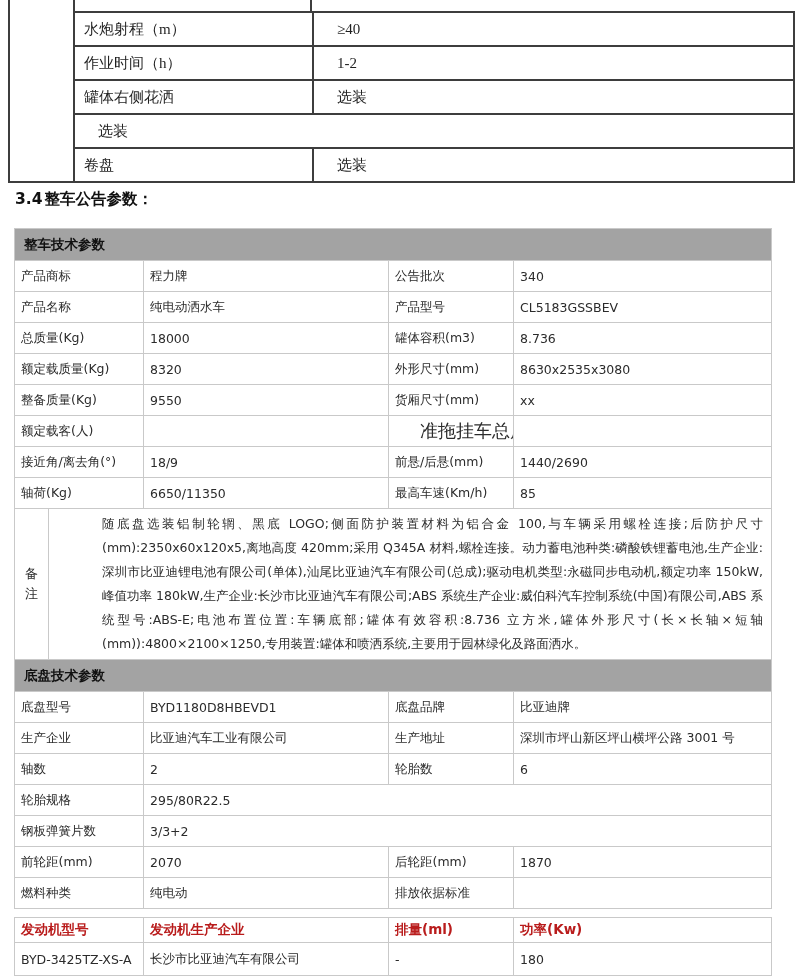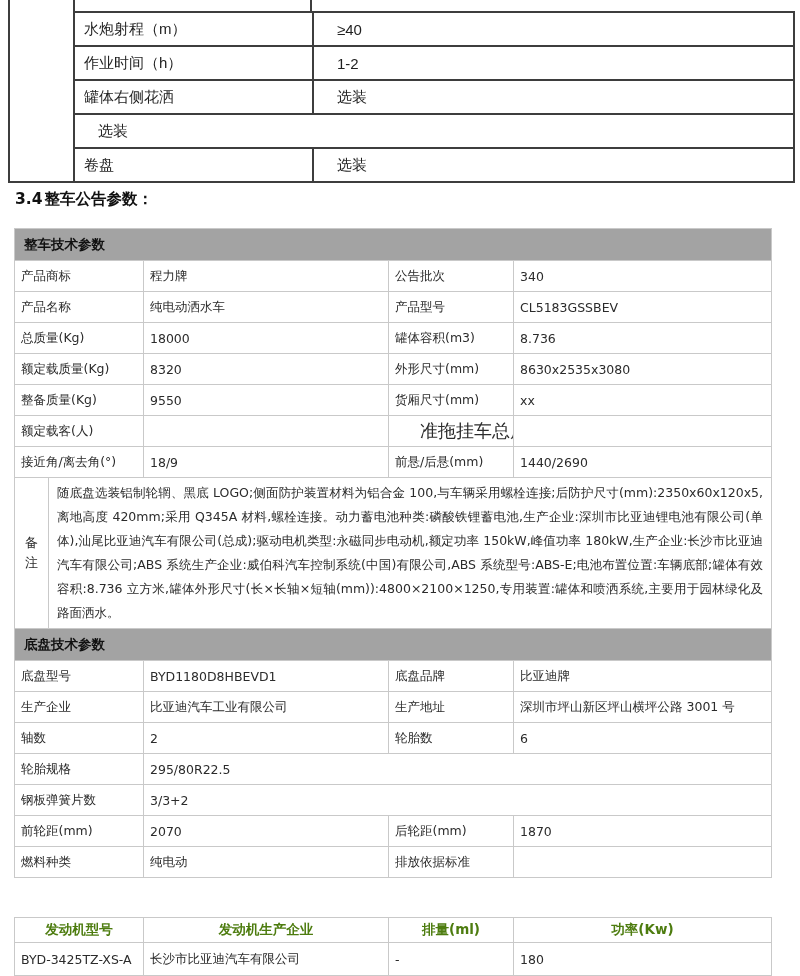--- a/index.html
+++ b/index.html
@@ -2,21 +2,21 @@
 <html><head>
 <meta charset="utf-8">
 <style>
   * { margin:0; padding:0; box-sizing:border-box; }
   html,body { background:#ffffff; }
   body { font-family:"DejaVu Sans", sans-serif; color:#262626; }
   #page { position:relative; width:800px; height:976px; background:#ffffff; overflow:hidden; }
 
   
   .toptable { position:absolute; left:8px; top:0; width:787px; height:160px;
-              font-family:Liberation Sans, sans-serif; font-size:15px; color:#1f1f1f; }
+              font-family:Liberation Serif, serif; font-size:15px; color:#1f1f1f; }
   .tt-leftcol { position:absolute; left:0; top:0; width:67px; height:183px;
                 border-left:2px solid #3d3d3d; border-right:2px solid #3d3d3d;
                 border-bottom:2px solid #3d3d3d; }
   .tt-stub { position:absolute; top:0; width:2px; height:11px; background:#3d3d3d; }
   .tt-grid { position:absolute; left:67px; top:11px; right:0;
              border-top:2px solid #3d3d3d; border-right:2px solid #3d3d3d; }
   .tt-row { display:flex; height:34px; border-bottom:2px solid #3d3d3d; }
   .tt-label { width:239px; border-right:2px solid #3d3d3d; padding-left:9px;
               display:flex; align-items:center; }
   .tt-value { flex:1; padding-left:8px; display:flex; align-items:center;margin-left:15px; }
@@ -35,25 +35,25 @@
                       height:32px; padding-left:9px; color:#111; }
   .ptable td.sm { font-size:18px;padding-left:31px; }
   #main-table { top:228px; }
 
   
   td.remark-cell { padding:0; white-space:normal; height:auto; }
   .remark-flex { display:flex; align-items:stretch; min-height:124px; }
   .remark-label { width:34px; border-right:1px solid #c9c9c9; display:flex; flex-direction:column;
                   align-items:center; justify-content:center; gap:2px; font-size:13px; }
   .remark-text { flex:1; padding:3px 8px; line-height:24px; font-size:12.5px;
-                 text-align:justify; white-space:normal; }
+                 text-align:justify; white-space:normal;margin-left:45px; }
 
   
   #engine-table { top:917px; }
-  #engine-table th { height:25px; text-align:center; font-weight:bold; font-size:13.5px; color:#4d7c0f; }
+  #engine-table th { height:25px; font-weight:bold; font-size:13.5px; color:#b91c1c; }
   #engine-table td { height:33px; }
 </style>
 </head>
 <body>
 
 <div id="page">
 
   <div class="toptable">
     <div class="tt-leftcol"></div>
     <div class="tt-stub" style="left:302px"></div>
@@ -129,20 +129,26 @@
       <td>额定载客(人)</td>
       <td></td>
       <td class="sm">准拖挂车总质量(Kg)</td>
       <td></td>
     </tr>
     <tr>
       <td>接近角/离去角(°)</td>
       <td>18/9</td>
       <td>前悬/后悬(mm)</td>
       <td>1440/2690</td>
+    </tr>
+    <tr>
+      <td>轴荷(Kg)</td>
+      <td>6650/11350</td>
+      <td>最高车速(Km/h)</td>
+      <td>85</td>
     </tr>
     <tr>
       <td colspan="4" class="remark-cell">
         <div class="remark-flex">
           <div class="remark-label">
             <span>备</span>
             <span>注</span>
           </div>
           <div class="remark-text">随底盘选装铝制轮辋、黑底 LOGO;侧面防护装置材料为铝合金 100,与车辆采用螺栓连接;后防护尺寸(mm):2350x60x120x5,离地高度 420mm;采用 Q345A 材料,螺栓连接。动力蓄电池种类:磷酸铁锂蓄电池,生产企业:深圳市比亚迪锂电池有限公司(单体),汕尾比亚迪汽车有限公司(总成);驱动电机类型:永磁同步电动机,额定功率 150kW,峰值功率 180kW,生产企业:长沙市比亚迪汽车有限公司;ABS 系统生产企业:威伯科汽车控制系统(中国)有限公司,ABS 系统型号:ABS-E;电池布置位置:车辆底部;罐体有效容积:8.736 立方米,罐体外形尺寸(长×长轴×短轴(mm)):4800×2100×1250,专用装置:罐体和喷洒系统,主要用于园林绿化及路面洒水。</div>
         </div>

